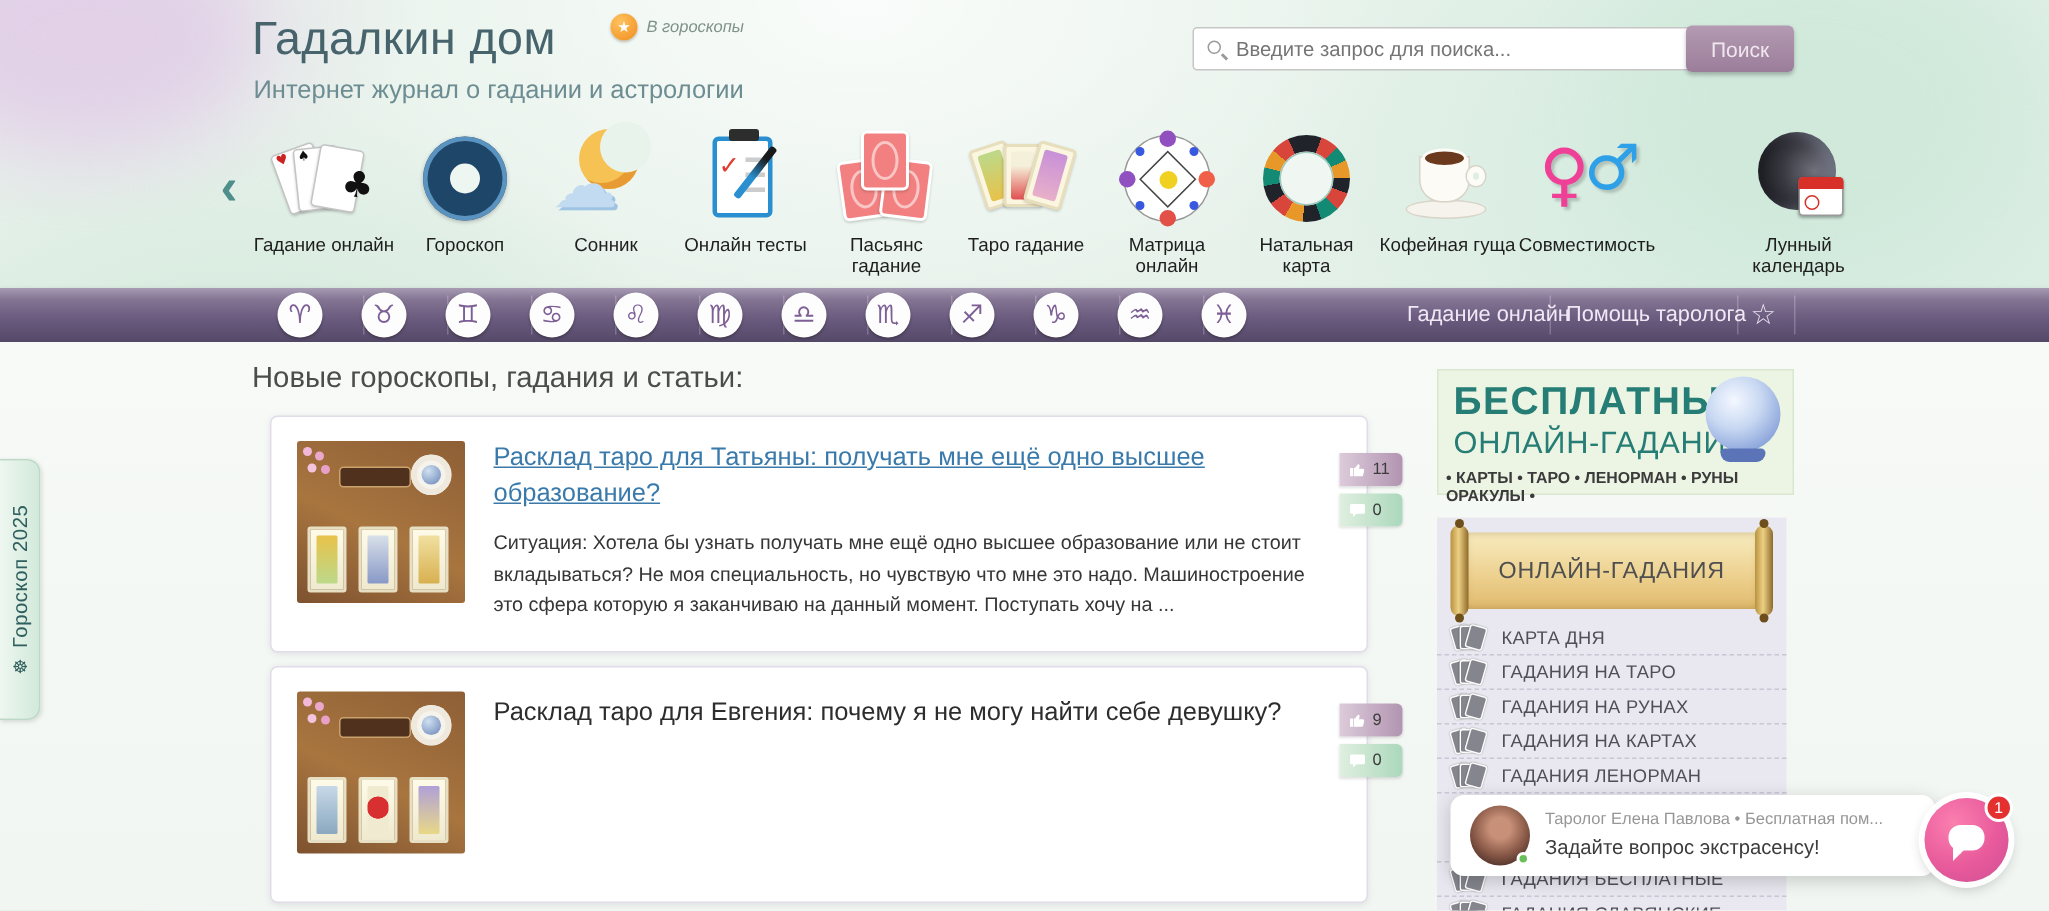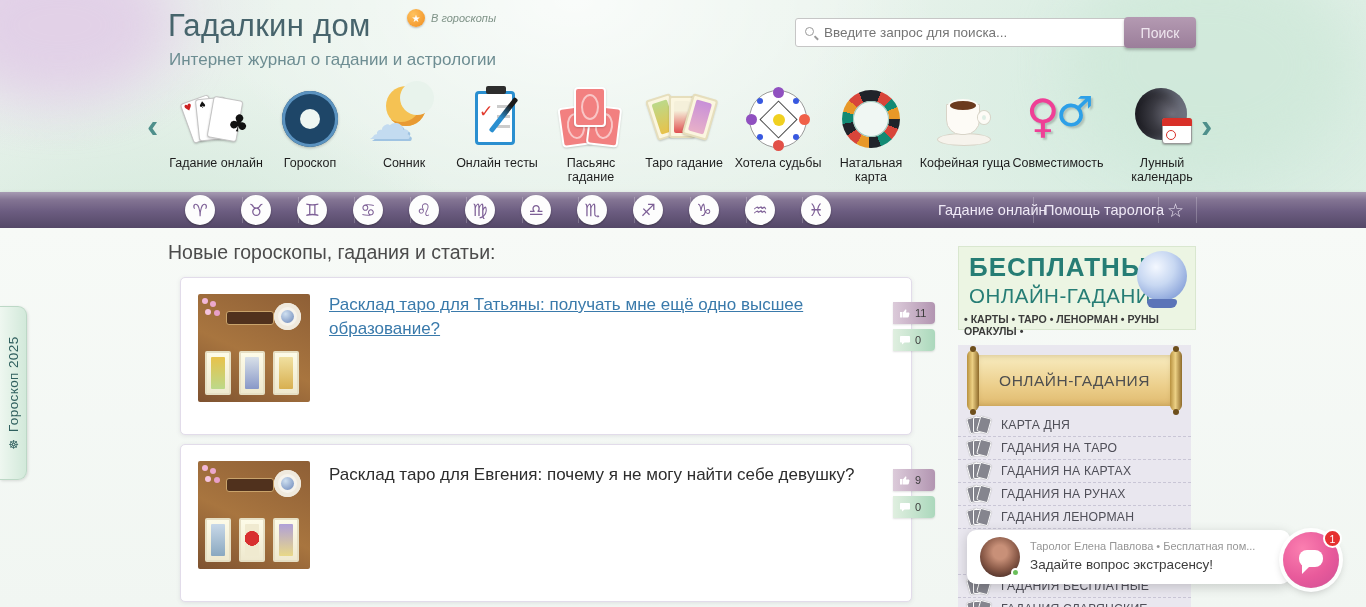--- a/index.html
+++ b/index.html
@@ -256,21 +256,21 @@
       <span class="dot" style="left:23px;bottom:-4px;width:11px;height:11px;background:#e25048"></span>
       <span class="dot" style="left:-4px;top:23px;width:11px;height:11px;background:#9050c0"></span>
       <span class="dot" style="right:-4px;top:23px;width:11px;height:11px;background:#f06048"></span>
       <span class="dot" style="left:23px;top:23px;width:12px;height:12px;background:#f0d020"></span>
       <span class="dot" style="left:7px;top:7px;width:6px;height:6px;background:#3858e0"></span>
       <span class="dot" style="right:7px;top:7px;width:6px;height:6px;background:#3858e0"></span>
       <span class="dot" style="left:7px;bottom:7px;width:6px;height:6px;background:#3858e0"></span>
       <span class="dot" style="right:7px;bottom:7px;width:6px;height:6px;background:#3858e0"></span>
     </div>
   </div>
-  <div class="ci-label">Хотела судьбы</div>
+  <div class="ci-label">Матрица онлайн</div>
 </div>
 
 <div class="ci" style="left:824px">
   <div class="ci-icon">
       <div class="nt"></div>
     </div>
   <div class="ci-label">Натальная карта</div>
 </div>
 
 <div class="ci" style="left:918px">
@@ -284,21 +284,21 @@
 </div>
 
 <div class="ci" style="left:1011px">
   <div class="ci-icon">
     <span class="g-f dj">♀</span>
     <span class="g-m dj">♂</span>
   </div>
   <div class="ci-label">Совместимость</div>
 </div>
 
-<div class="ci" style="left:1115px">
+<div class="ci" style="left:1152px">
   <div class="ci-icon">
     <div class="lm"></div>
       <div class="lcal"></div>
   </div>
   <div class="ci-label">Лунный календарь</div>
 </div>
 
 <div class="abs navbar">
   <span class="zod" style="left:185px">
       <i>♈</i>
@@ -368,20 +368,21 @@
         <i style="background:linear-gradient(#e8c24a,#bcd98a)"></i>
       </div>
     <div class="mini m2">
         <i style="background:linear-gradient(#d8e0e8,#8898c8)"></i>
       </div>
     <div class="mini m3">
         <i style="background:linear-gradient(#f0e0a0,#d8b050)"></i>
       </div>
   </div>
   <div class="card-title t-link" style="top:15px">Расклад таро для Татьяны: получать мне ещё одно высшее образование?</div>
+  <div class="card-text" style="top:74px">Ситуация: Хотела бы узнать получать мне ещё одно высшее образование или не стоит вкладываться? Не моя специальность, но чувствую что мне это надо. Машиностроение это сфера которую я заканчиваю на данный момент. Поступать хочу на ...</div>
 </div>
 <div class="badge b-like" style="top:302px">
   <svg width="12" height="12" viewBox="0 0 24 24">
       <path d="M2 10h4v11H2zM7 21h10.5c1 0 1.8-.6 2-1.5l1.4-6c.3-1.2-.6-2.5-1.9-2.5H14l.8-3.8c.2-1-.4-2.2-1.5-2.2-.6 0-1 .3-1.3.8L8.6 10H7z" fill="#fff"></path>
     </svg>
   <span>11</span>
 </div>
 <div class="badge b-com" style="top:329px">
   <svg width="12" height="12" viewBox="0 0 24 24">
       <path d="M4 4h16c1 0 2 .9 2 2v9c0 1.1-1 2-2 2h-9l-5 4v-4H4c-1 0-2-.9-2-2V6c0-1.1 1-2 2-2z" fill="#fff"></path>
@@ -450,29 +451,29 @@
           <i class="f3"></i>
         </span>
       <span>ГАДАНИЯ НА ТАРО</span>
     </div>
     <div class="sitem">
       <span class="fan">
           <i class="f1"></i>
           <i class="f2"></i>
           <i class="f3"></i>
         </span>
+      <span>ГАДАНИЯ НА РУНАХ</span>
+    </div>
+    <div class="sitem">
+      <span class="fan">
+          <i class="f1"></i>
+          <i class="f2"></i>
+          <i class="f3"></i>
+        </span>
       <span>ГАДАНИЯ НА КАРТАХ</span>
-    </div>
-    <div class="sitem">
-      <span class="fan">
-          <i class="f1"></i>
-          <i class="f2"></i>
-          <i class="f3"></i>
-        </span>
-      <span>ГАДАНИЯ НА РУНАХ</span>
     </div>
     <div class="sitem">
       <span class="fan">
           <i class="f1"></i>
           <i class="f2"></i>
           <i class="f3"></i>
         </span>
       <span>ГАДАНИЯ ЛЕНОРМАН</span>
     </div>
     <div class="spacer"></div>

